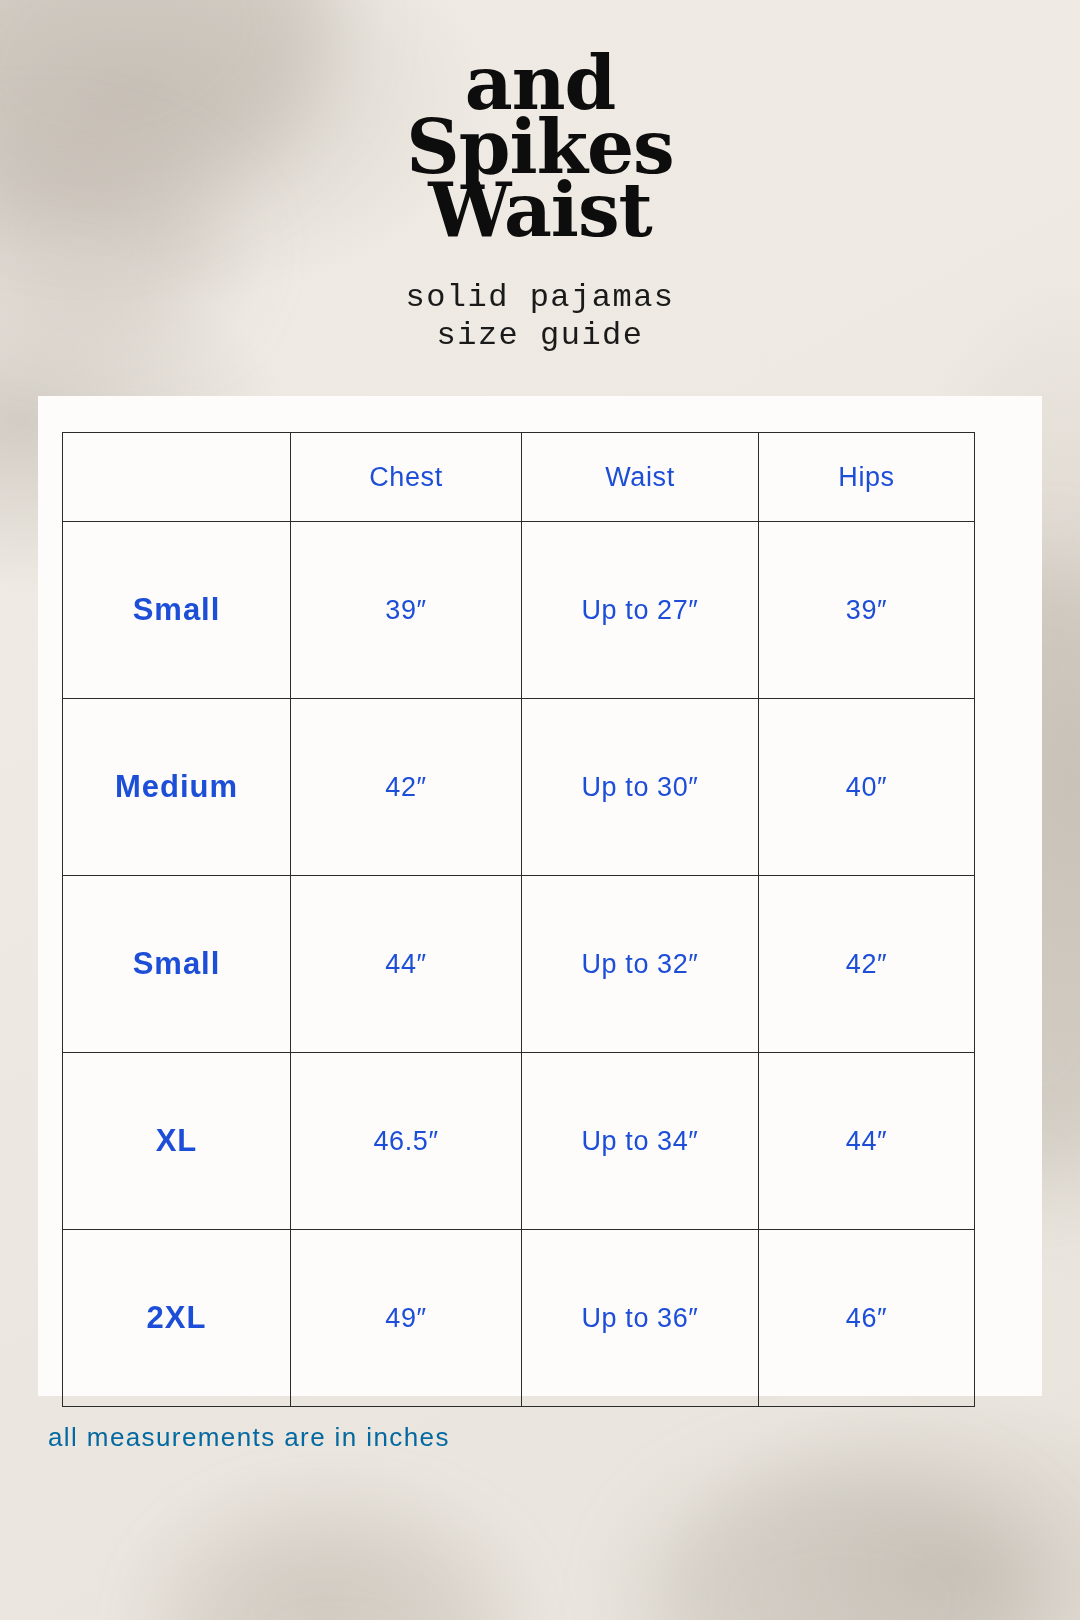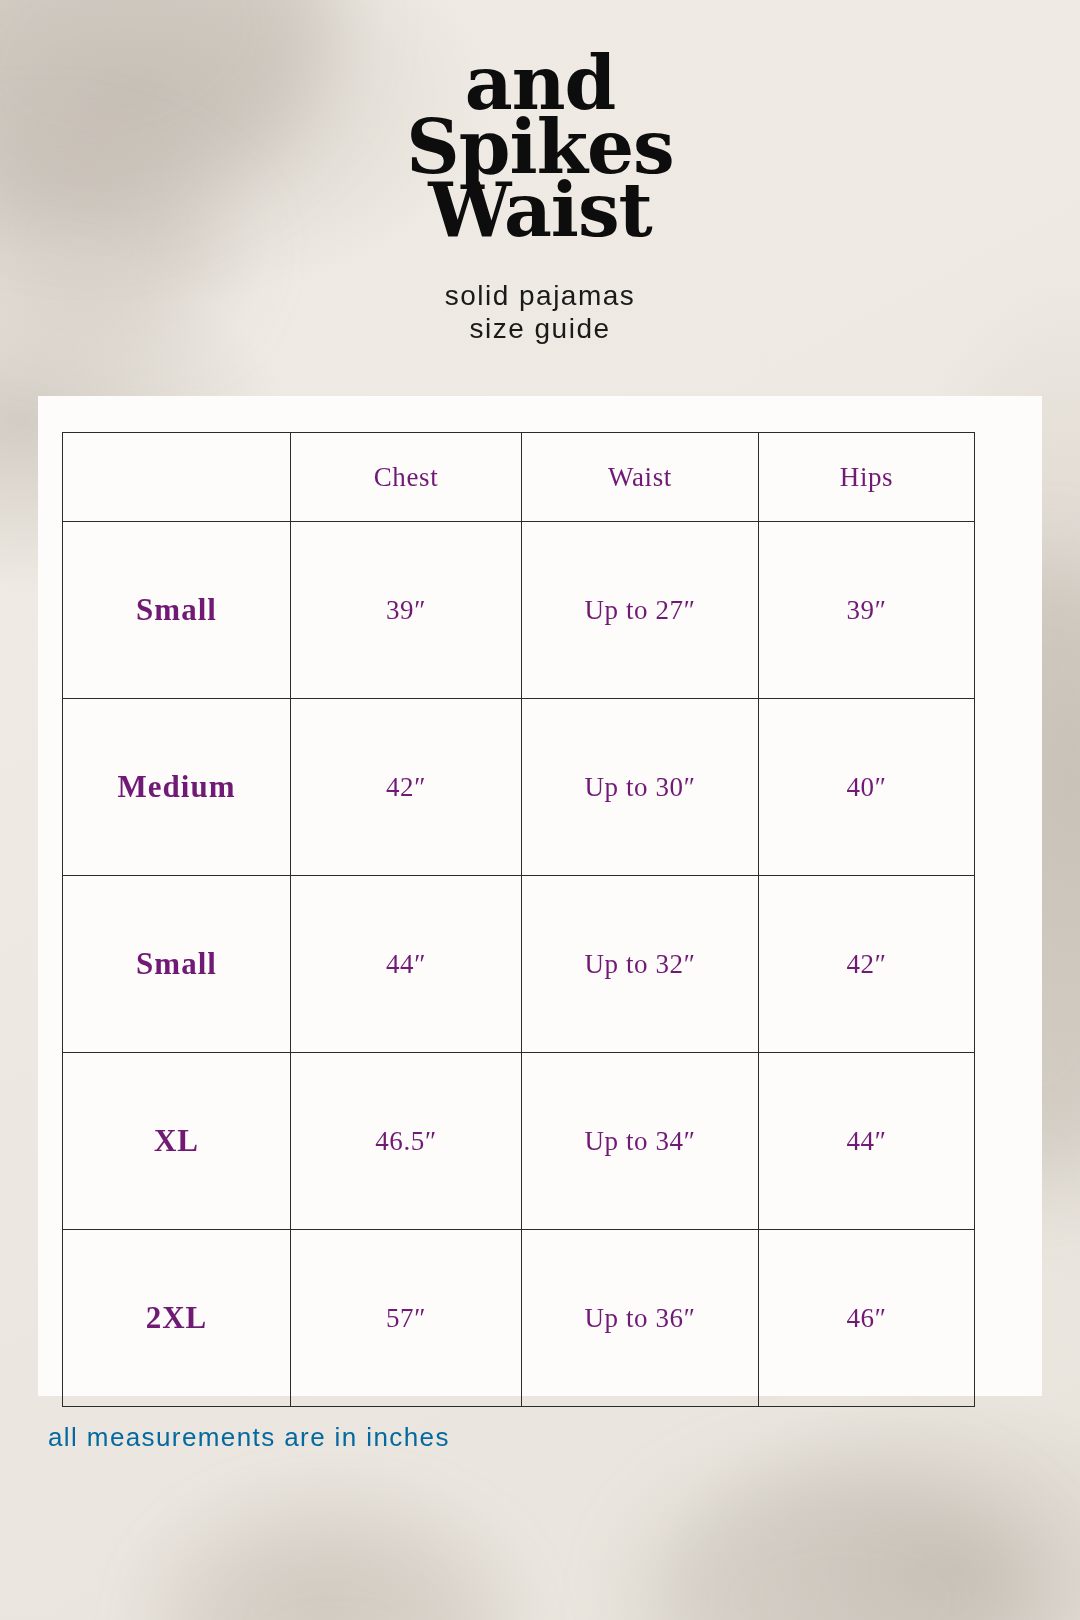--- a/index.html
+++ b/index.html
@@ -50,22 +50,22 @@
     font-family: "DejaVu Serif", serif;
     font-weight: bold;
     color: #0d0d0d;
     font-size: 74px;
     line-height: 0.86;
     letter-spacing: -1px;
   }
   .brand .line { display: block; }
   .subtitle {
     margin-top: 36px;
-    font-family: Liberation Sans, sans-serif;
-    font-size: 28px;
+    font-family: Liberation Mono, monospace;
+    font-size: 32px;
     line-height: 1.18;
     letter-spacing: 1.5px;
     color: #1a1a1a;
     font-weight: 400;
   }
   .subtitle .line { display: block; }
 
   
   .card {
     position: absolute;
@@ -82,23 +82,23 @@
     left: 62px;
     top: 432px;
     width: 912px;
     border-collapse: collapse;
     table-layout: fixed;
   }
   table.size-table td, table.size-table th {
     border: 1px solid #2b2b2b;
     text-align: center;
     vertical-align: middle;
-    font-family: Liberation Serif, serif;
+    font-family: Liberation Sans, sans-serif;
     font-weight: 400;
-    color: #701a75;
+    color: #1d4ed8;
     font-size: 27px;
     letter-spacing: 0.6px;
   }
   table.size-table thead th {
     height: 86px;
     font-size: 27px;
     font-weight: 500;
   }
   table.size-table thead th.corner {
     border-left: 1px solid #2b2b2b;
@@ -187,20 +187,20 @@
       <td>42″</td>
     </tr>
     <tr>
       <td class="size-name">XL</td>
       <td>46.5″</td>
       <td>Up to 34″</td>
       <td>44″</td>
     </tr>
     <tr>
       <td class="size-name">2XL</td>
-      <td>57″</td>
+      <td>49″</td>
       <td>Up to 36″</td>
       <td>46″</td>
     </tr>
   </tbody>
 </table>
 
 <div class="footnote">all measurements are in inches</div>
 
 </body></html>

